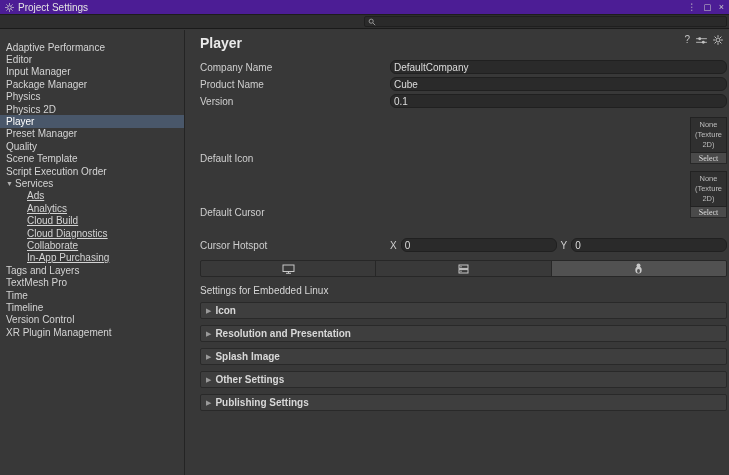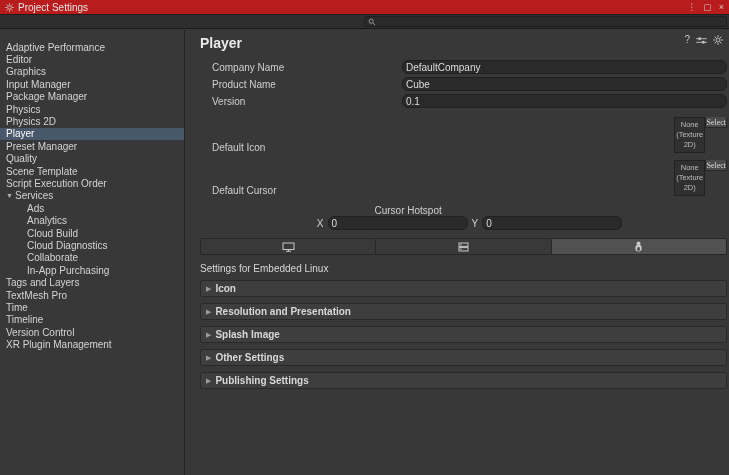--- a/index.html
+++ b/index.html
@@ -8,21 +8,21 @@
     background:#383838;
     font-family:"Liberation Sans", sans-serif;
     color:#d2d2d2;
     font-size:10px;
     overflow:hidden;
     position:relative;
   }
   
   .titlebar{
     position:absolute; top:0; left:0; right:0; height:15px;
-    background:#b91c1c; border-bottom:1px solid #1d1d1d;
+    background:#4c1d95; border-bottom:1px solid #1d1d1d;
     display:flex; align-items:center; padding:0 5px; gap:4px;
   }
   .titlebar .wtitle{ font-size:10px; color:#e4e4e4; }
   .win-controls{ margin-left:auto; display:flex; gap:7px; color:#c8c8c8; font-size:9px; align-items:center; }
   .win-controls span{ cursor:pointer; line-height:1; }
   
   .toolbar{
     position:absolute; top:15px; left:0; right:0; height:14px;
     background:#2e2e2e; border-bottom:1px solid #1a1a1a;
   }
@@ -40,52 +40,52 @@
     position:absolute; top:30px; left:0; width:185px; bottom:0;
     background:#383838; border-right:1px solid #242424;
     padding-top:11px; overflow:hidden;
   }
   .side-item{
     height:12.4px; display:flex; align-items:center;
     padding-left:6px; font-size:10px; color:#d4d4d4; cursor:default;
     white-space:nowrap;
   }
   .side-item.selected{ background:#49576a; color:#ffffff; }
-  .side-item.indented{ padding-left:27px; }
+  .side-item.indented{ padding-left:27px;text-decoration:underline; }
   .side-item .arrow{ width:9px; font-size:7px; color:#b0b0b0; flex-shrink:0; }
   .side-item .arrow:empty{ display:none; }
   
   .main{ position:absolute; top:30px; left:186px; right:0; bottom:0; background:#383838; overflow:hidden; }
   .main-header{ display:flex; align-items:flex-start; padding:5px 6px 9px 14px; }
   .main-header h1{ font-size:14px; font-weight:bold; color:#eaeaea; }
   .header-icons{ margin-left:auto; display:flex; gap:6px; align-items:center; color:#c2c2c2; font-size:10px; }
   .header-icons .hicon{ cursor:pointer; line-height:1; display:flex; align-items:center; }
-  .form{ padding-left:26px; padding-right:2px; }
+  .form{ padding-left:14px; padding-right:2px; }
   .form-row{ display:flex; align-items:center; margin-bottom:3px; min-height:14px; }
   .flabel{ width:190px; font-size:10px; color:#cfcfcf; flex-shrink:0; }
   .finput{
     flex:1; height:14px; background:#2a2a2a; border:1px solid #202020;
     border-radius:6px; color:#dcdcdc; font-size:10px; padding:0 3px;
     font-family:inherit; outline:none;
   }
   .spacer6{ height:6px; }
   .obj-row{ align-items:flex-end; margin-bottom:7px; }
-  .obj-picker{ margin-left:auto; width:53px; display:flex; flex-direction:row; }
+  .obj-picker{ margin-left:auto; width:37px; display:flex; flex-direction:column; }
   .obj-box{
     height:36px; background:#303030; border:1px solid #222222;
     display:flex; flex-direction:column; align-items:center;
     font-size:7.5px; color:#bdbdbd; padding-top:2px; line-height:1.35;
     text-align:center;
   }
   .select-btn{
     height:11px; background:#4a4a4a; border:1px solid #282828; border-top:none;
     color:#dddddd; font-size:8px; font-family:Liberation Serif, serif; cursor:pointer;
     line-height:9px; padding:0;
   }
-  .hotspot-row{ margin-top:9px;flex-direction:column; }
+  .hotspot-row{ margin-top:20px; }
   .hotspot-fields{ flex:1; display:flex; align-items:center; gap:4px; }
   .axis{ font-size:10px; color:#cfcfcf; flex-shrink:0; }
   .hotspot-fields .finput{ flex:1; }
   
   .platform-tabs{
     margin:8px 2px 0 14px; height:17px; display:flex;
     background:#393939; border:1px solid #272727; border-radius:2px; overflow:hidden;
   }
   .ptab{
     flex:1; display:flex; align-items:center; justify-content:center;
@@ -149,24 +149,20 @@
 
       <span class="lbl">Adaptive Performance</span>
     </div>
 
 
     <div class="side-item">
 
       <span class="lbl">Editor</span>
     </div>
 
-    <div class="side-item">
-
-      <span class="lbl">Graphics</span>
-    </div>
 
     <div class="side-item">
 
       <span class="lbl">Input Manager</span>
     </div>
 
     <div class="side-item">
 
       <span class="lbl">Package Manager</span>
     </div>

